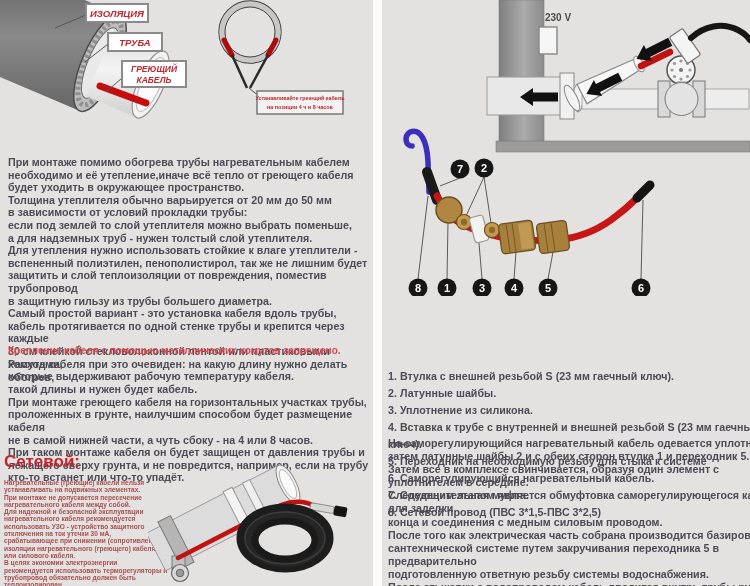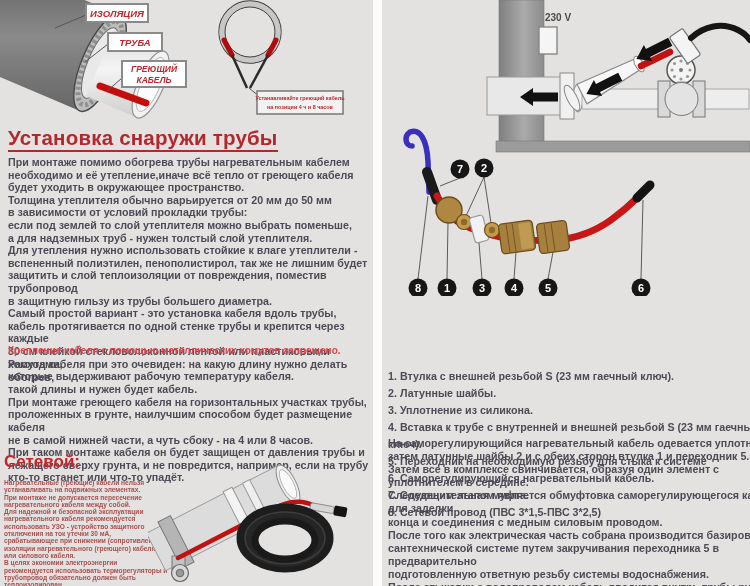--- a/index.html
+++ b/index.html
@@ -91,21 +91,20 @@
         <line x1="268" y1="55" x2="250" y2="88" stroke="#2a2a2a" stroke-width="2.5"></line>
         <line x1="249" y1="88" x2="260" y2="97" stroke="#555" stroke-width="1"></line>
       </g>
       <g>
         <rect x="257" y="91" width="86" height="23" fill="#f2f2f2" stroke="#777" stroke-width="1.5"></rect>
         <text class="tiny" x="300" y="100" font-size="5.4" text-anchor="middle">Устанавливайте греющий кабель</text>
         <text class="tiny" x="300" y="109" font-size="5.4" text-anchor="middle">на позиции 4 ч  и  8 часов</text>
       </g>
     </svg>
 
-    <h1 class="sec-head abs" style="left:8px;top:127px">Установка снаружи трубы</h1>
 
     <div class="body-text abs" style="left:8px;top:156px">При  монтаже помимо обогрева трубы нагревательным кабелем
 необходимо и её утепление,иначе всё тепло от греющего кабеля
 будет уходить в окружающее пространство.
 Толщина утеплителя обычно варьируется от 20 мм до 50 мм
 в зависимости от условий прокладки трубы:
 если под землей то слой утеплителя можно выбрать поменьше,
 а для надземных труб - нужен толстый слой утеплителя.
 Для утепления нужно использовать стойкие к влаге утеплители -
 вспененный полиэтилен, пенополистирол, так же не лишним будет

